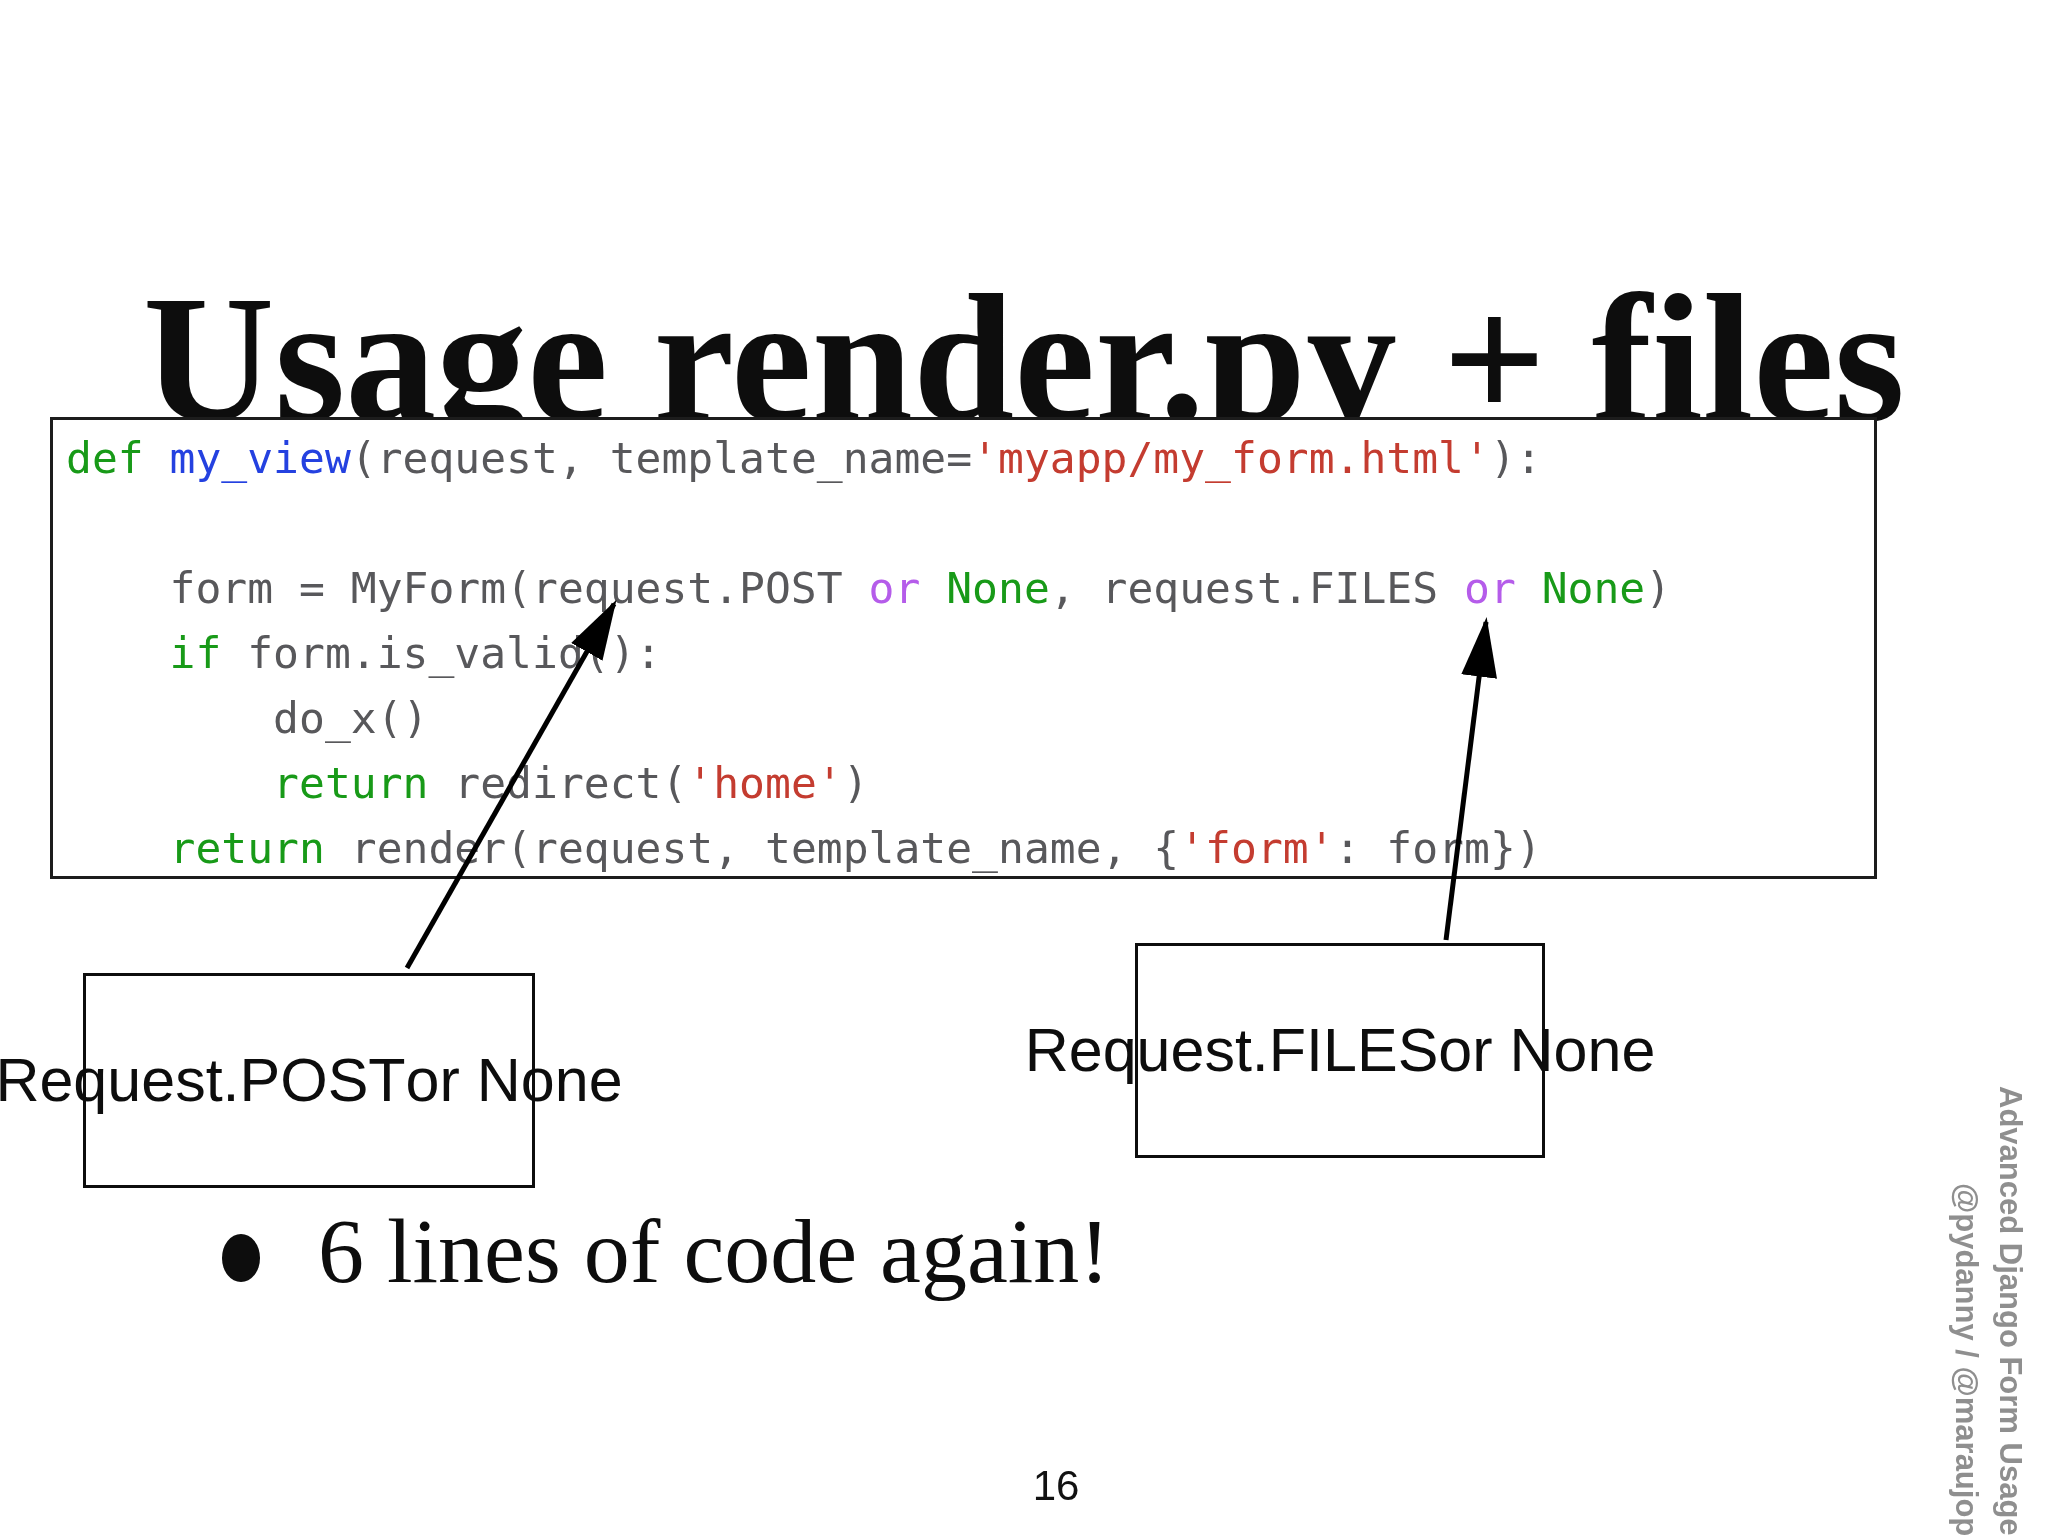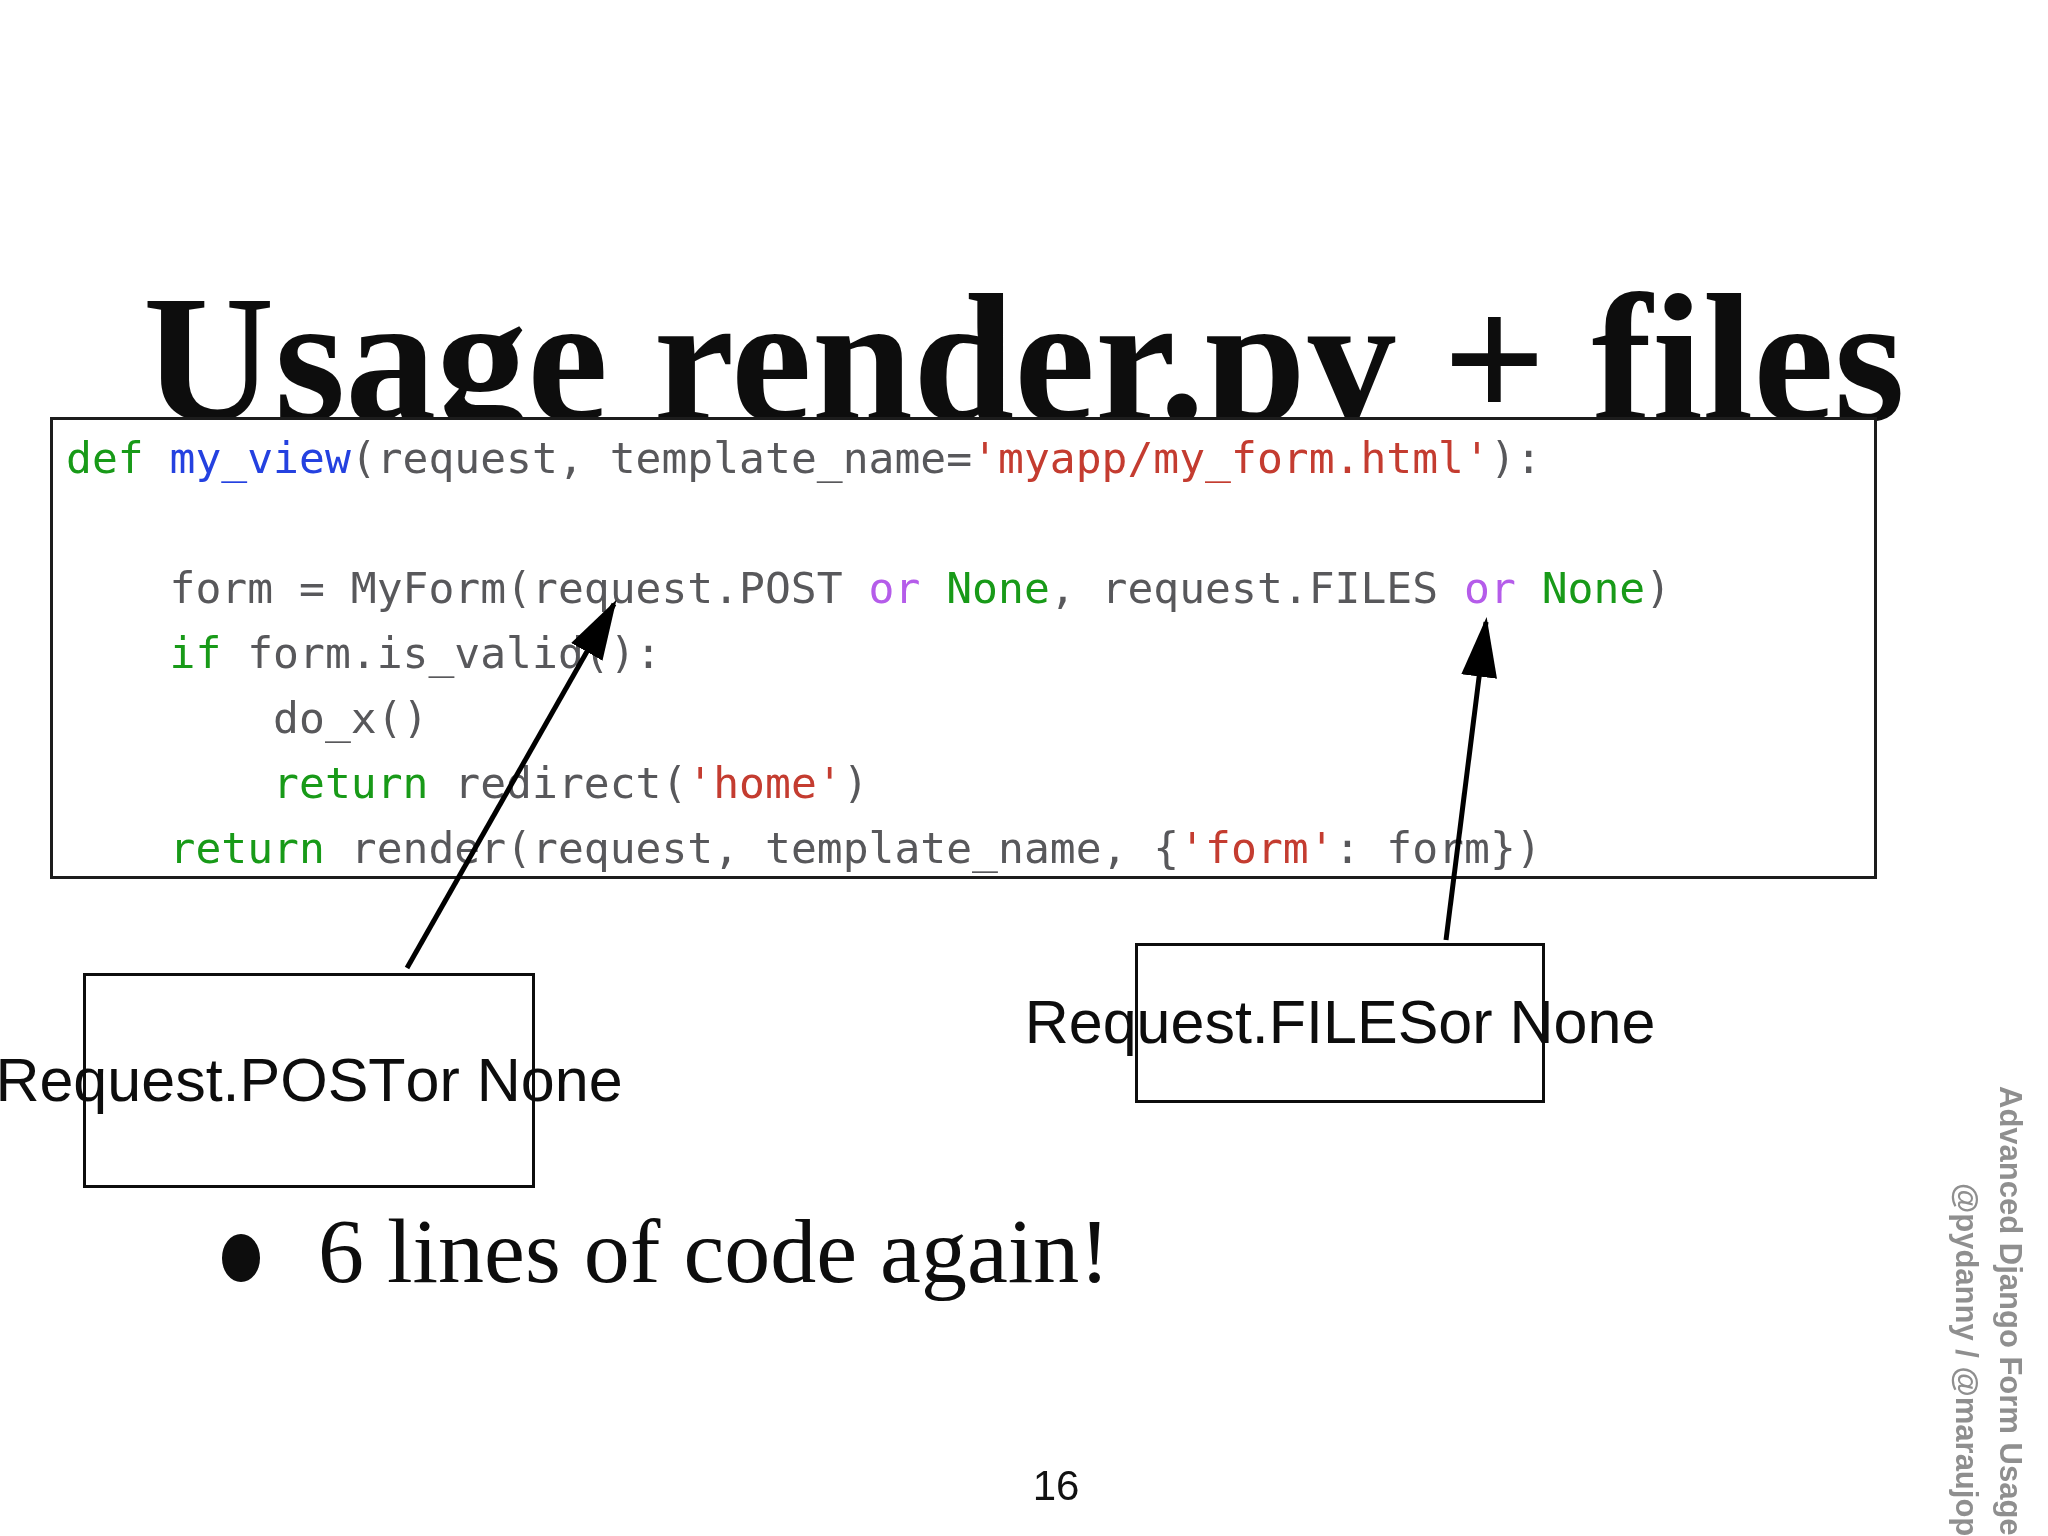--- a/index.html
+++ b/index.html
@@ -41,21 +41,21 @@
   .arrow-layer{position:absolute;left:0;top:0;width:2048px;height:1536px;pointer-events:none;}
   
   .callout{
     position:absolute;box-sizing:border-box;
     border:3px solid #0d0d0d;background:#ffffff;
     display:flex;flex-direction:row;justify-content:center;align-items:center;
     font-size:61px;line-height:1.5;color:#0d0d0d;
     text-align:center;white-space:nowrap;
   }
   .callout.post{left:83px;top:973px;width:452px;height:215px;}
-  .callout.files{left:1135px;top:943px;width:410px;height:160px;}
+  .callout.files{left:1135px;top:943px;width:410px;height:215px;}
   
   .bullet-row{
     position:absolute;left:222px;top:1198px;
     display:flex;align-items:center;
   }
   .bullet-dot{
     width:38px;height:48px;border-radius:50%;
     background:#0d0d0d;margin-right:58px;margin-top:14px;
     flex:0 0 auto;
   }

